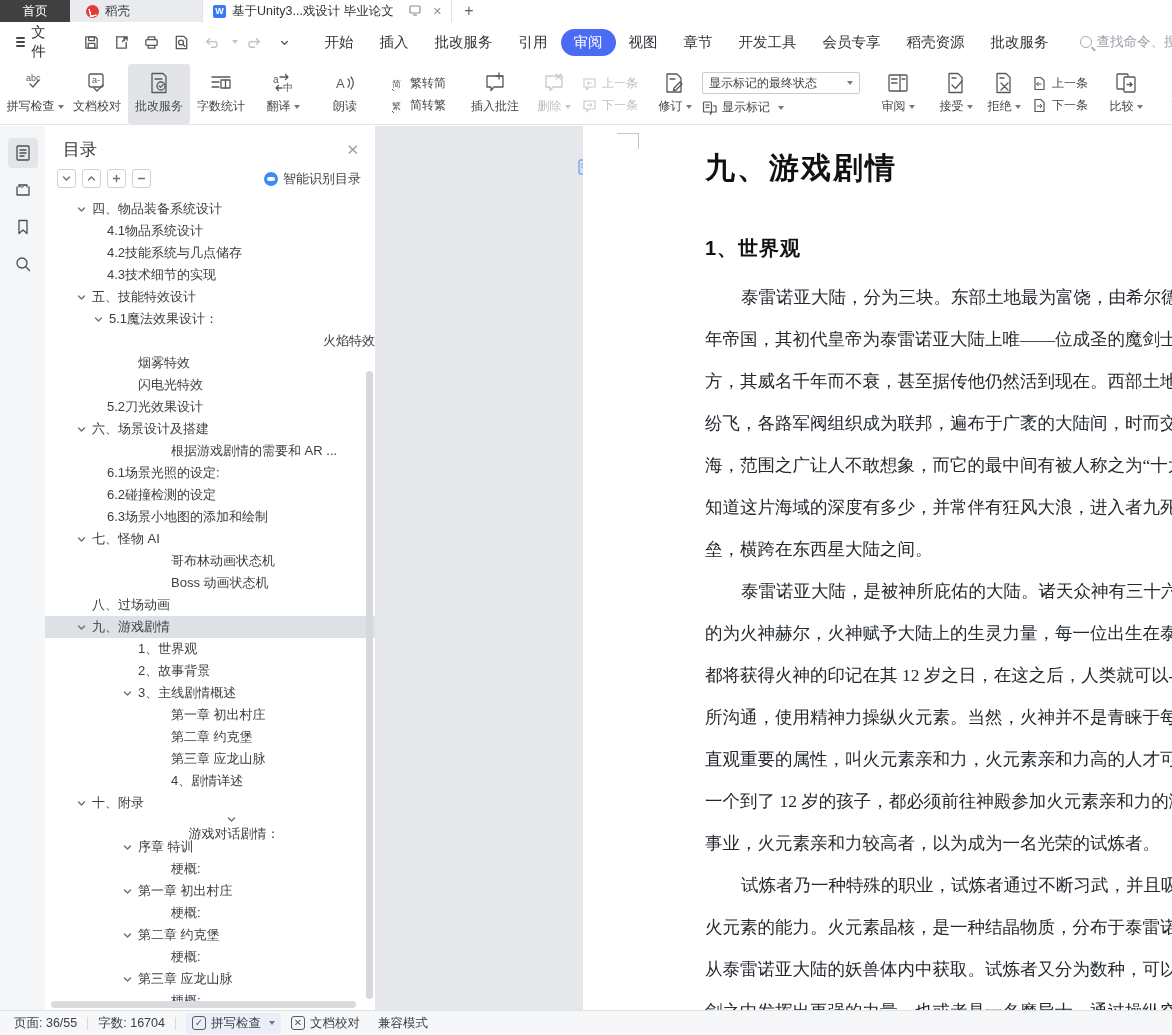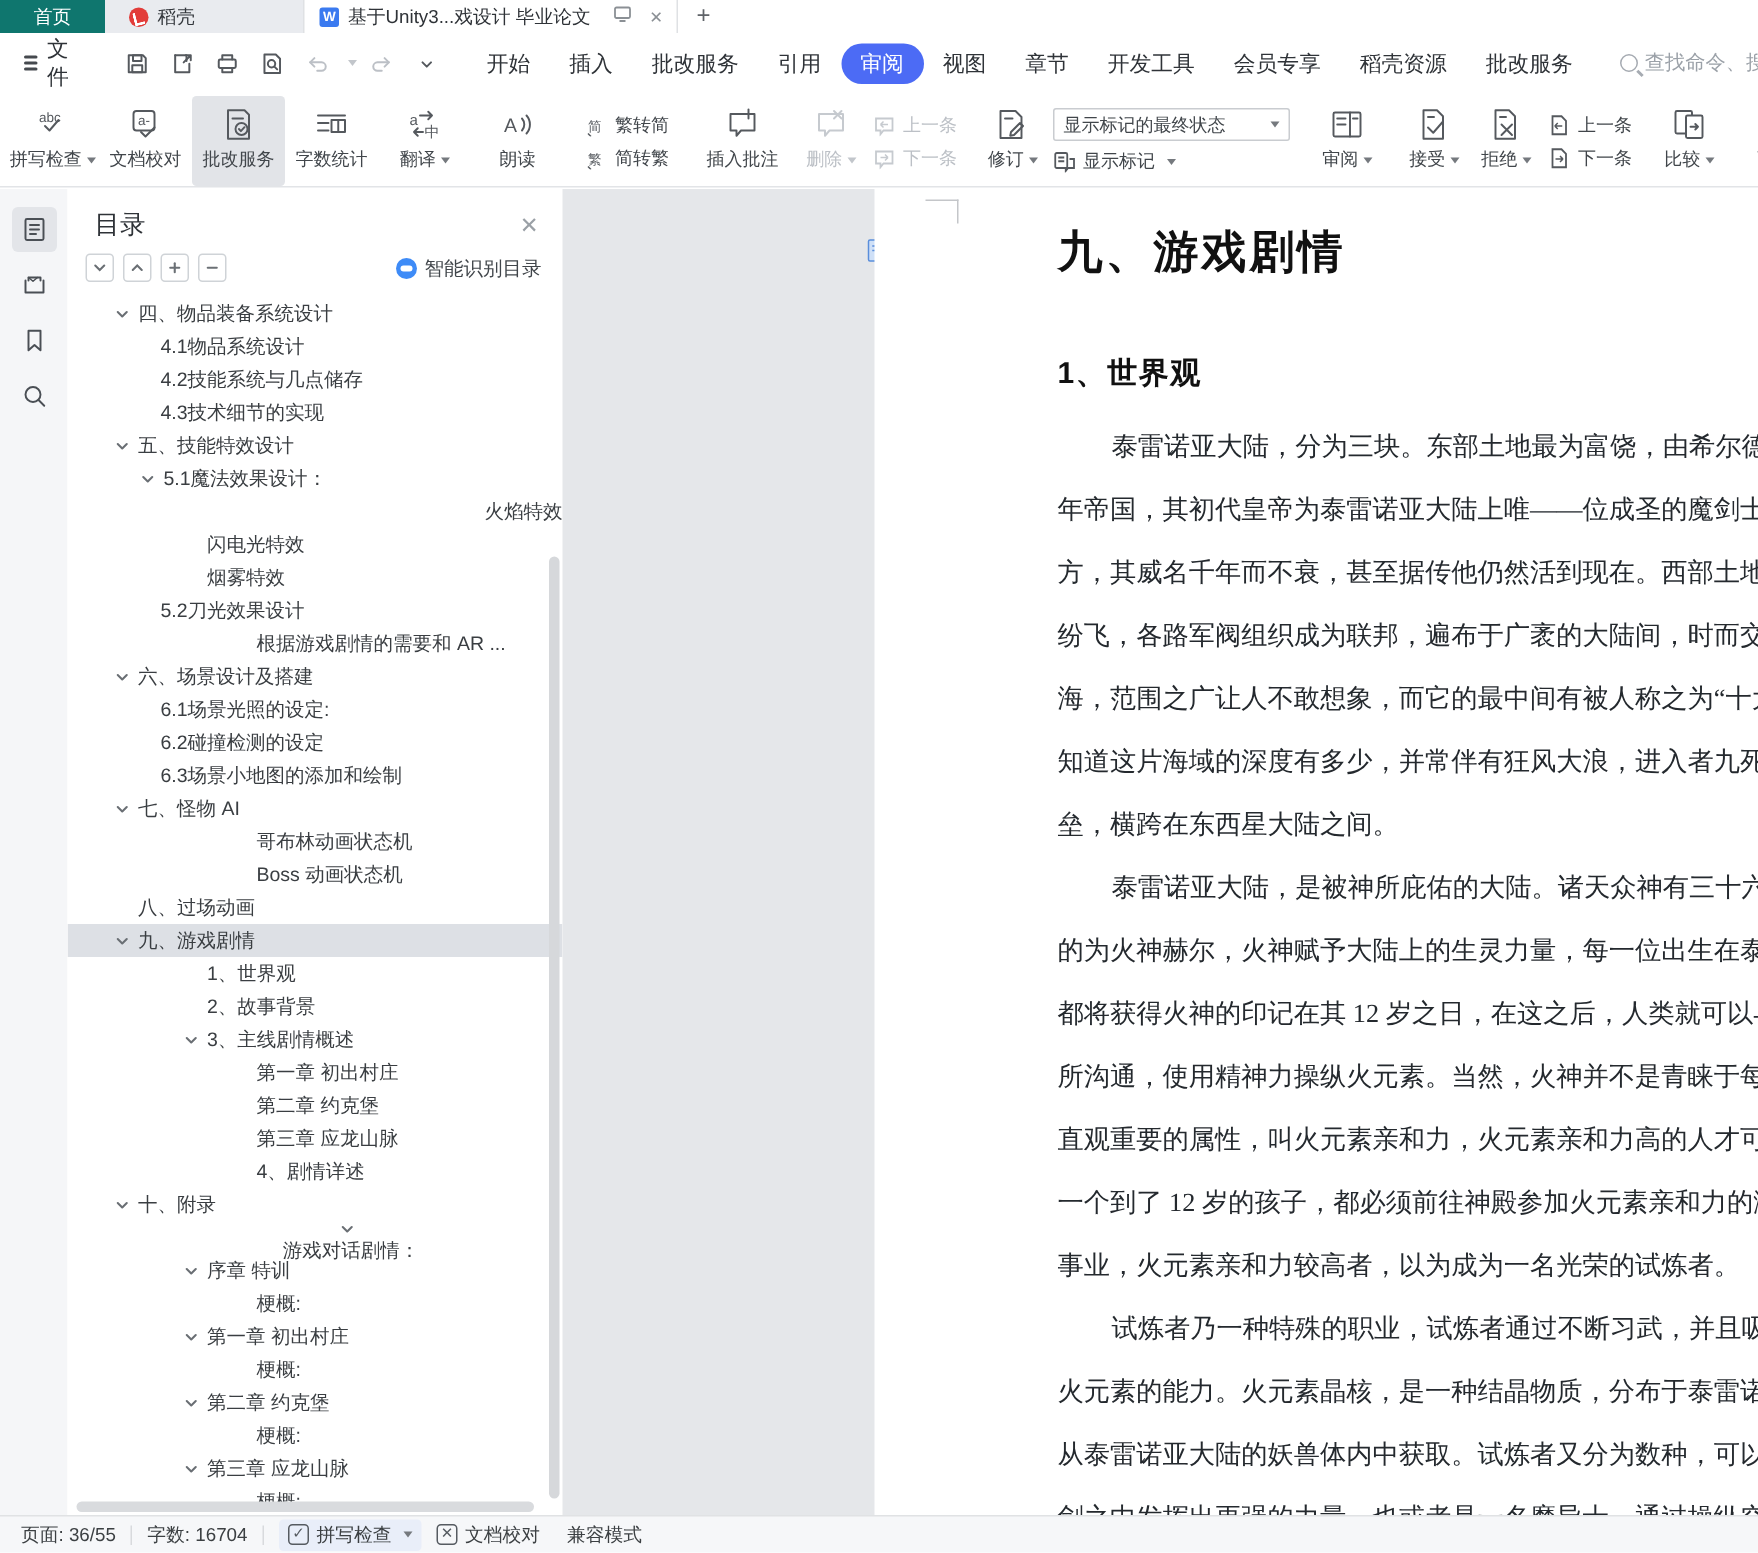--- a/index.html
+++ b/index.html
@@ -1,21 +1,21 @@
 <!DOCTYPE html>
 <html><head>
 <meta charset="utf-8">
 <style>
   * { margin:0; padding:0; box-sizing:border-box; }
   html,body { width:1172px; height:1035px; overflow:hidden; background:#fff;
     font-family:"Liberation Sans","DejaVu Sans",sans-serif; color:#2f3338; }
 
   
   .tabbar { height:22px; display:flex; align-items:stretch; background:#fff; font-size:12.5px; }
-  .tab-home { width:70px; background:#0f766e; color:#fff; display:flex; align-items:center; justify-content:center; }
+  .tab-home { width:70px; background:#404040; color:#fff; display:flex; align-items:center; justify-content:center; }
   .tab-docer { width:132px; background:#e9ebef; display:flex; align-items:center; gap:6px; padding-left:16px; color:#33373c; }
   .docer-logo { width:13px; height:13px; border-radius:50%; background:#e23c39; position:relative; flex:none; }
   .docer-logo::after { content:""; position:absolute; left:3px; top:3px; width:5px; height:7px;
     border-left:2px solid #fff; border-bottom:2px solid #fff; transform:rotate(-14deg); border-radius:1px; }
   .tab-doc { width:250px; display:flex; align-items:center; gap:6px; padding:0 6px 0 10px;
     border-left:1px solid #dfe1e4; border-right:1px solid #dfe1e4; color:#2f3338; }
   .wps-logo { width:13px; height:13px; background:#3a7af0; border-radius:2px; color:#fff; font-size:9px;
     font-weight:bold; display:flex; align-items:center; justify-content:center; flex:none; }
   .tab-doc-title { flex:1; white-space:nowrap; overflow:hidden; }
   .tab-mini-ic { color:#8b9095; font-size:11px; margin:0 3px; }
@@ -515,36 +515,36 @@
         <div class="toc-item" style="padding-left: 48px;">
           <svg viewBox="0 0 11 11">
             <polyline points="2.5,4 5.5,7 8.5,4"></polyline>
           </svg>
           <span>5.1魔法效果设计：</span>
         </div>
         <div class="toc-item" style="padding-left: 93px; justify-content: flex-end;">
           <span>火焰特效</span>
         </div>
         <div class="toc-item" style="padding-left: 93px;">
+          <span>烟雾特效</span>
+        </div>
+        <div class="toc-item" style="padding-left: 93px;">
           <span>闪电光特效</span>
-        </div>
-        <div class="toc-item" style="padding-left: 93px;">
-          <span>烟雾特效</span>
         </div>
         <div class="toc-item" style="padding-left: 62px;">
           <span>5.2刀光效果设计</span>
         </div>
+        <div class="toc-item" style="padding-left: 31px;">
+          <svg viewBox="0 0 11 11">
+            <polyline points="2.5,4 5.5,7 8.5,4"></polyline>
+          </svg>
+          <span>六、场景设计及搭建</span>
+        </div>
         <div class="toc-item" style="padding-left: 126px;">
           <span>根据游戏剧情的需要和 AR ...</span>
-        </div>
-        <div class="toc-item" style="padding-left: 31px;">
-          <svg viewBox="0 0 11 11">
-            <polyline points="2.5,4 5.5,7 8.5,4"></polyline>
-          </svg>
-          <span>六、场景设计及搭建</span>
         </div>
         <div class="toc-item" style="padding-left: 62px;">
           <span>6.1场景光照的设定:</span>
         </div>
         <div class="toc-item" style="padding-left: 62px;">
           <span>6.2碰撞检测的设定</span>
         </div>
         <div class="toc-item" style="padding-left: 62px;">
           <span>6.3场景小地图的添加和绘制</span>
         </div>

